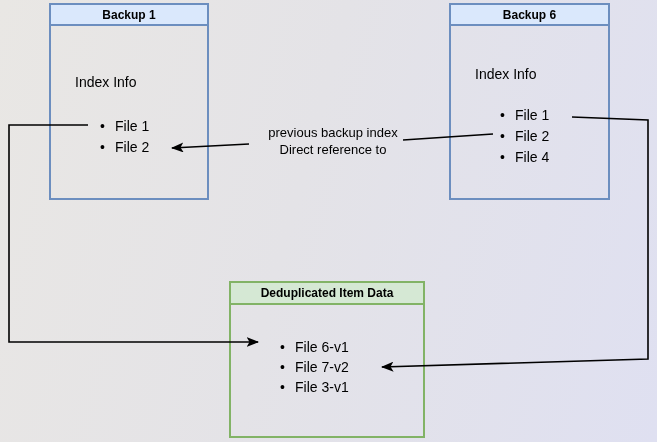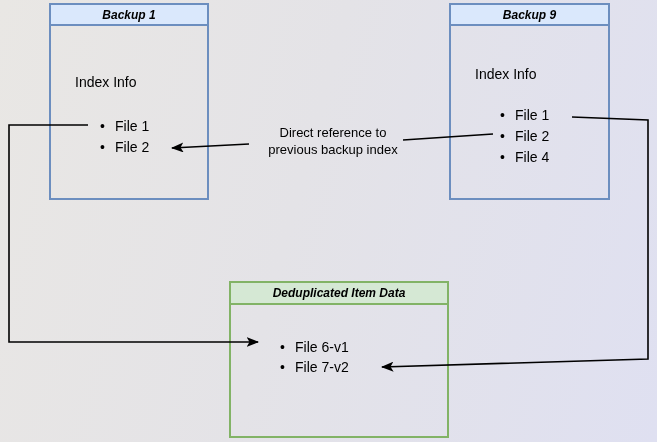--- a/index.html
+++ b/index.html
@@ -2,21 +2,21 @@
 <html><head>
 <meta charset="utf-8">
 <style>
   html,body { margin:0; padding:0; }
   body { font-family: "Liberation Sans", "DejaVu Sans", sans-serif; }
   .canvas {
     position:relative; width:657px; height:442px; overflow:hidden;
     background: linear-gradient(105deg, #e9e7e4 0%, #e4e3e7 45%, #dfe0f1 100%);
     color:#000;
   }
-  .node { position:absolute; box-sizing:border-box; background:transparent;font-style:italic; }
+  .node { position:absolute; box-sizing:border-box; background:transparent; }
   .node.blue  { border:2px solid #6c8ebf; }
   .node.green { border:2px solid #82b366; }
   .node-header {
     box-sizing:border-box; width:100%;
     display:flex; align-items:center; justify-content:center;
     font-weight:bold; font-size:12px; line-height:1;
   }
   .blue  .node-header { height:21px; background:#dae8fc; border-bottom:2px solid #6c8ebf; }
   .green .node-header { height:22px; background:#d5e8d4; border-bottom:2px solid #82b366; }
   .subtitle { position:absolute; font-size:14px;margin-top:12px; }
@@ -42,43 +42,44 @@
     </div>
   </div>
   <div class="subtitle" style="left:75px; top:62px;">Index Info</div>
   <ul class="filelist lh21" style="left:100px; top:116px;">
     <li>File 1</li>
     <li>File 2</li>
   </ul>
 
   <div class="node blue" style="left:449px; top:3px; width:161px; height:197px;">
     <div class="node-header">
-      <span>Backup 9</span>
+      <span>Backup 6</span>
     </div>
   </div>
   <div class="subtitle" style="left:475px; top:54px;">Index Info</div>
   <ul class="filelist lh21" style="left:500px; top:105px;">
     <li>File 1</li>
     <li>File 2</li>
     <li>File 4</li>
   </ul>
 
-  <div class="node green" style="left:229px; top:281px; width:220px; height:157px;">
+  <div class="node green" style="left:229px; top:281px; width:196px; height:157px;">
     <div class="node-header">
       <span>Deduplicated Item Data</span>
     </div>
   </div>
   <ul class="filelist lh20" style="left:280px; top:337px;">
     <li>File 6-v1</li>
     <li>File 7-v2</li>
+    <li>File 3-v1</li>
   </ul>
 
   <div class="annotation">
+    <div>previous backup index</div>
     <div>Direct reference to</div>
-    <div>previous backup index</div>
   </div>
 
   <svg class="wires" width="657" height="442" viewBox="0 0 657 442">
     <defs>
       <marker id="arrowhead" markerWidth="13" markerHeight="10" refX="11.5" refY="5" orient="auto" markerUnits="userSpaceOnUse">
         <path d="M0,0 L12.5,5 L0,10 L3,5 Z" fill="#000"></path>
       </marker>
     </defs>
 
     <polyline points="88,125 9,125 9,342 258,342" fill="none" stroke="#000" stroke-width="1.6" marker-end="url(#arrowhead)"></polyline>

